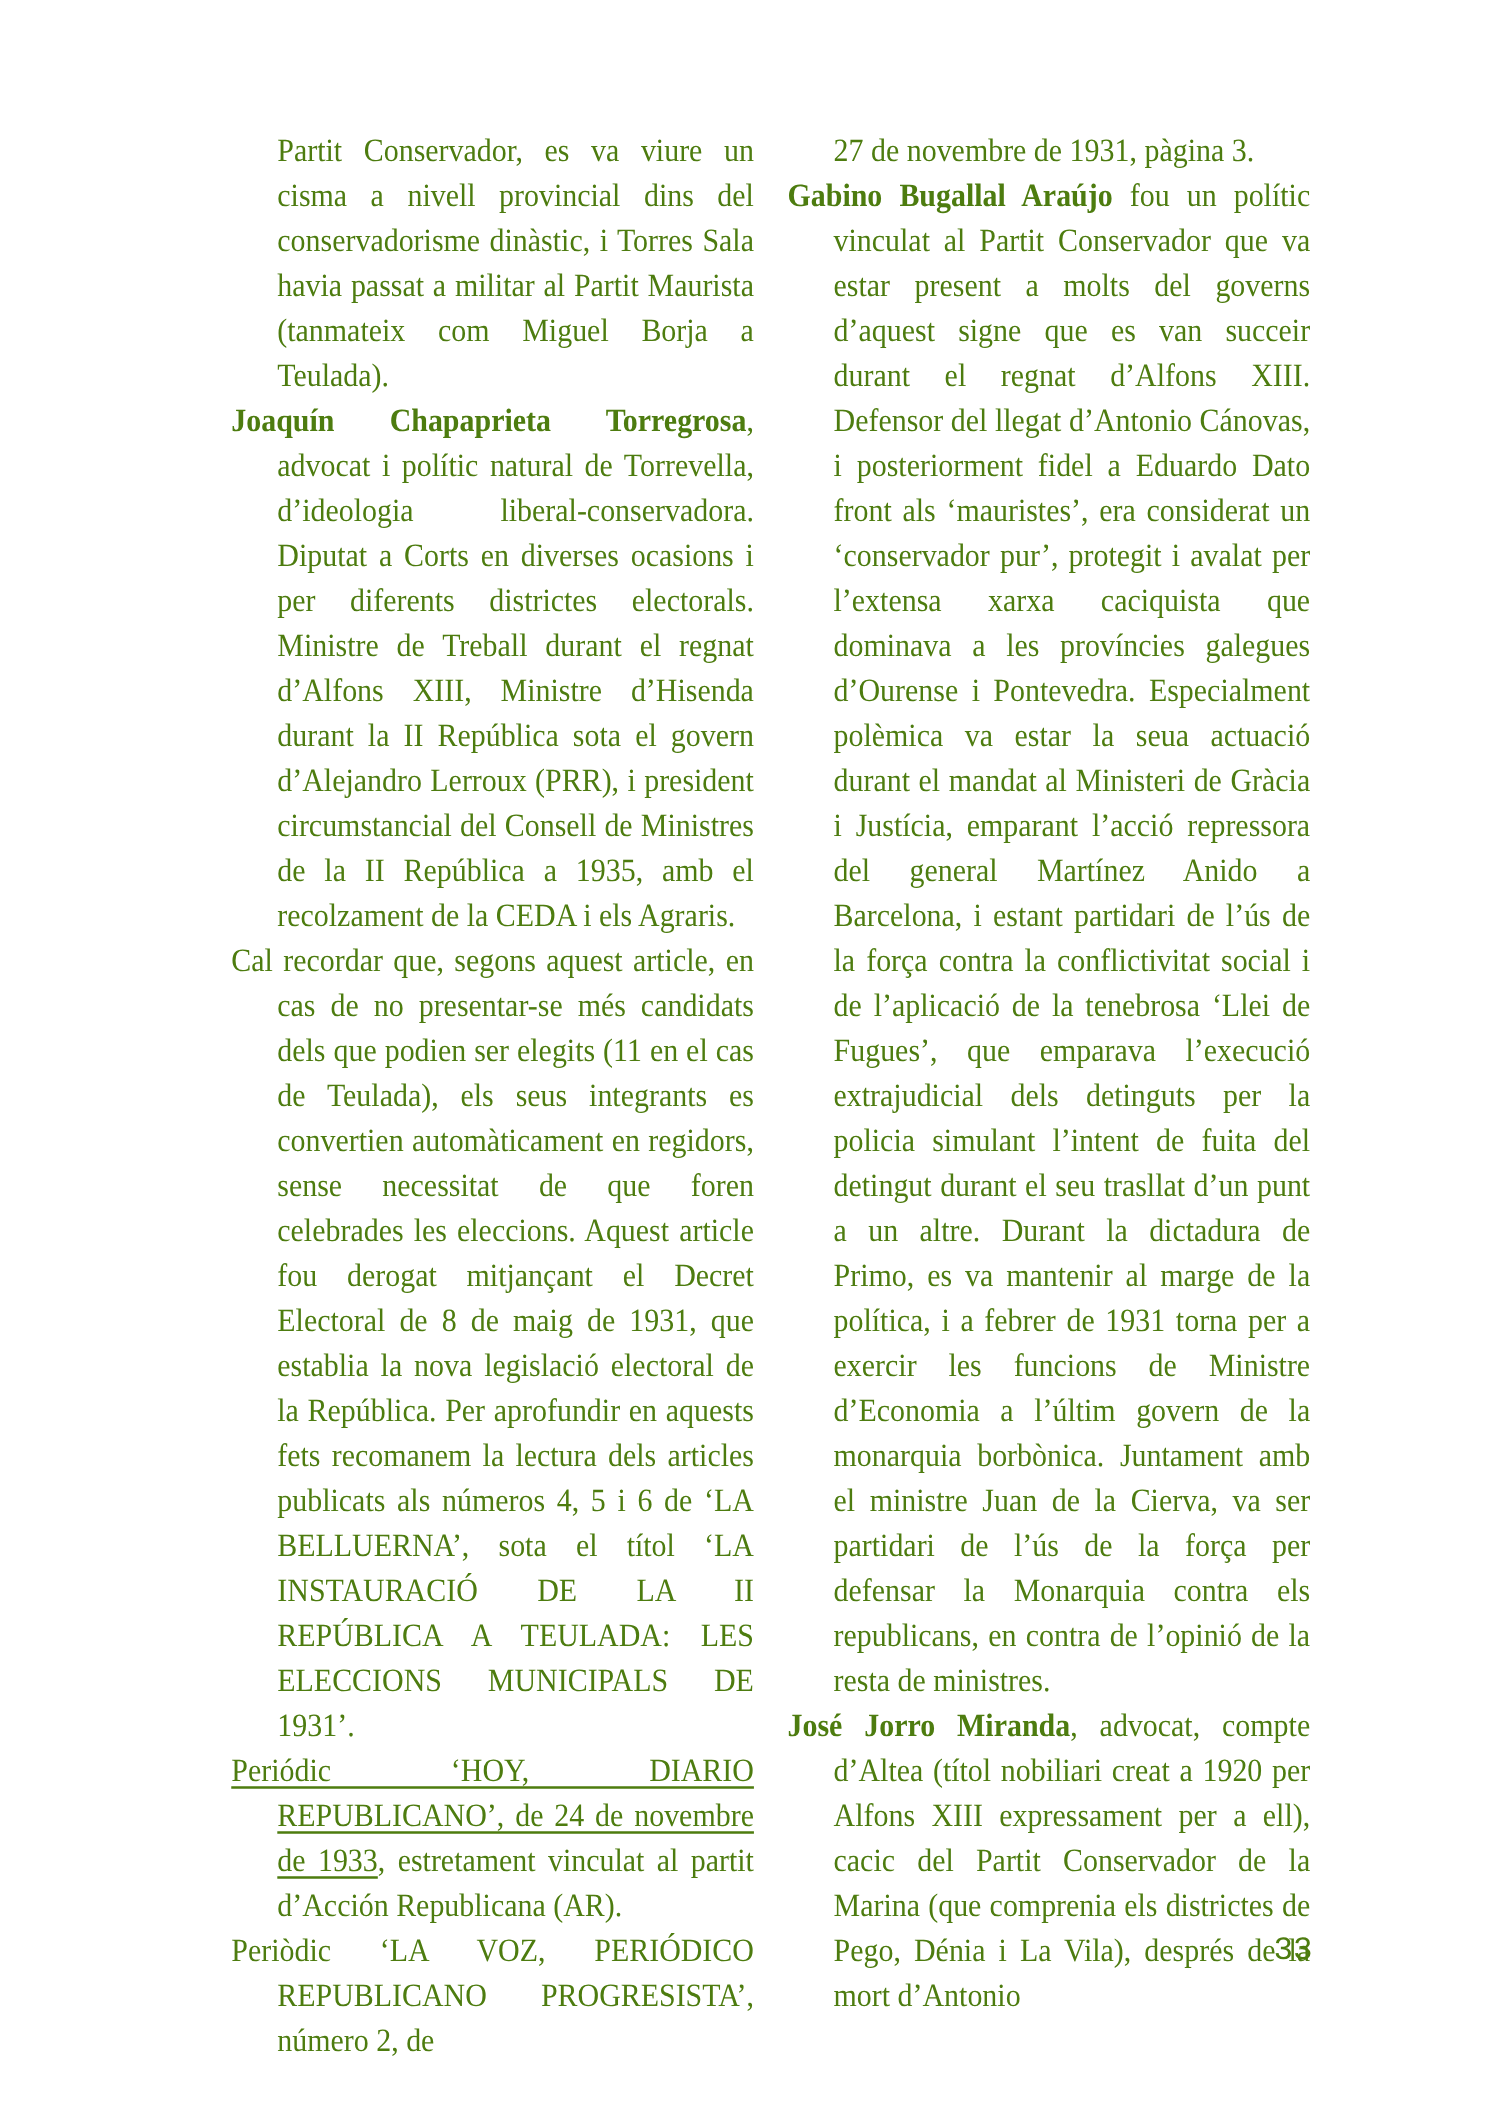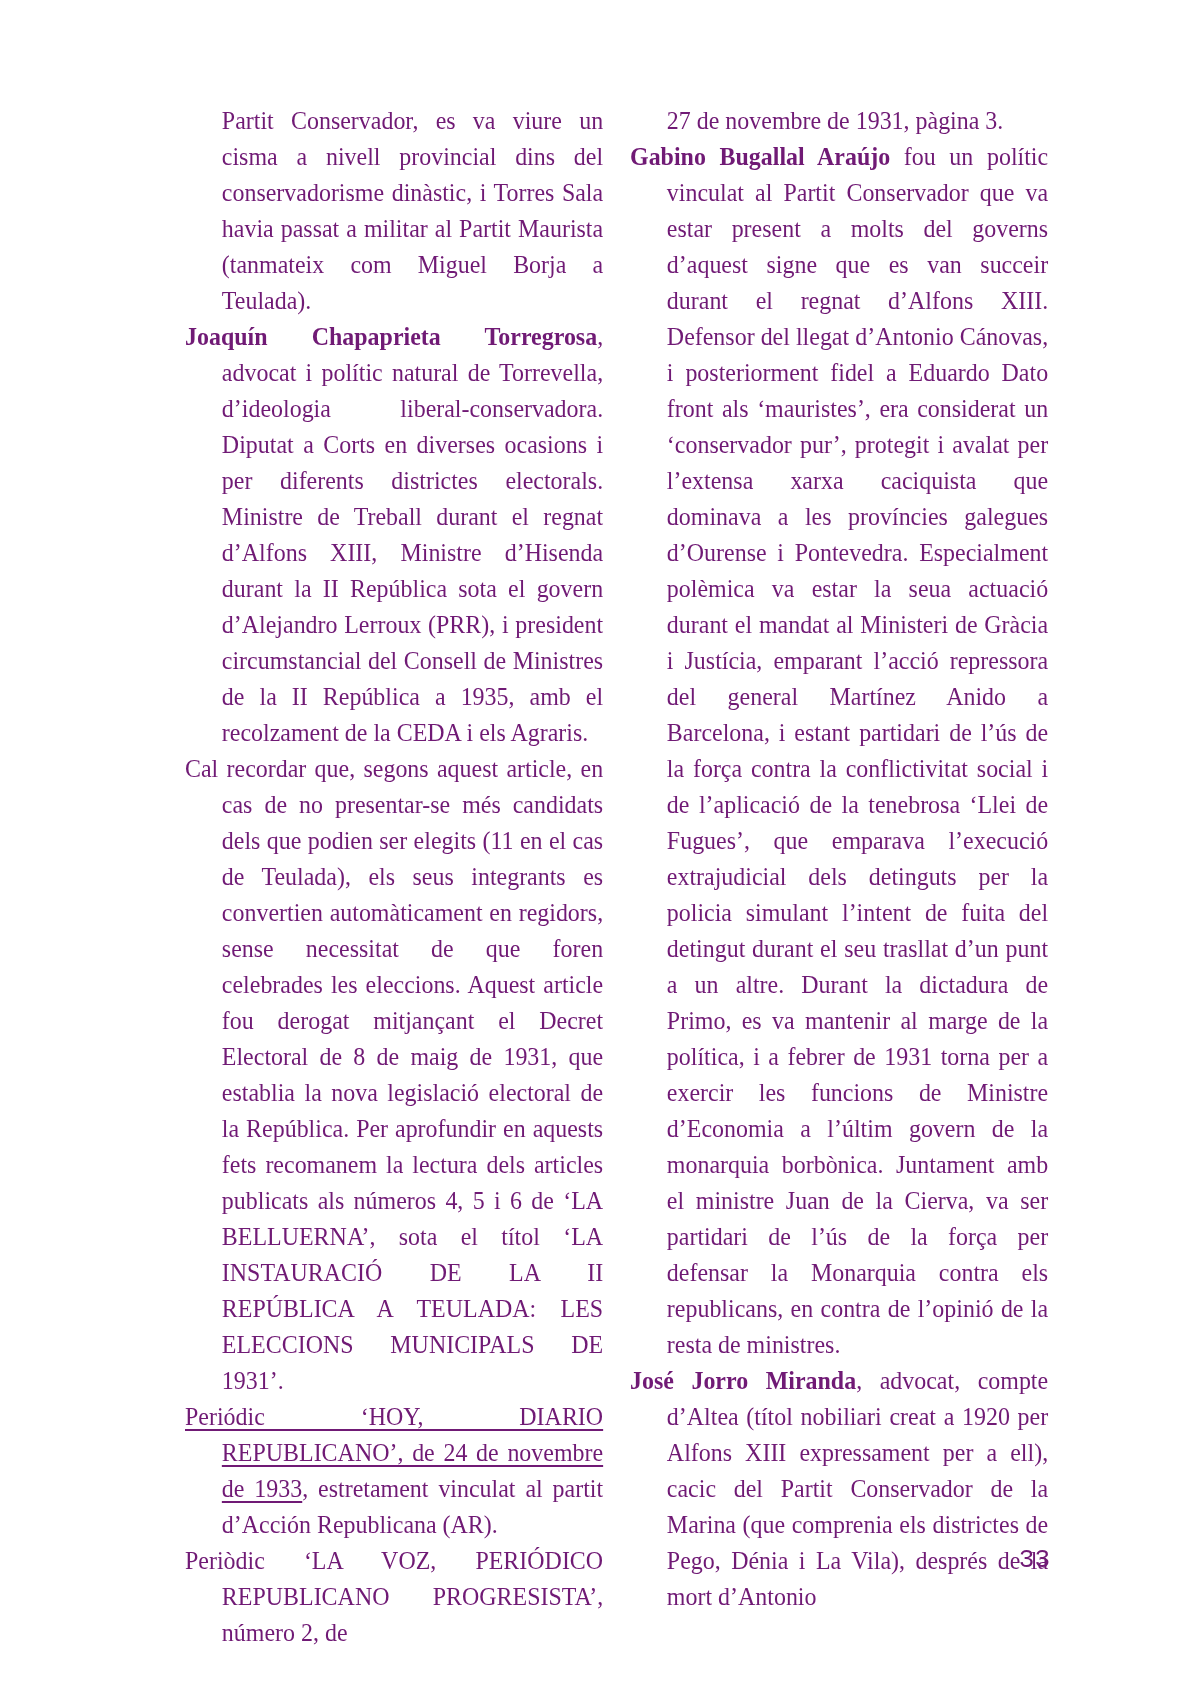--- a/index.html
+++ b/index.html
@@ -7,21 +7,21 @@
     padding: 0;
     background: #ffffff;
   }
   .page {
     position: relative;
     width: 1106px;
     height: 1683px;
     background: #ffffff;
     overflow: hidden;
     font-family: "Liberation Serif", "DejaVu Serif", serif;
-    color: #701a75;
+    color: #4d7c0f;
     border-radius: 17px;
   }
   .col {
     position: absolute;
     top: 103px;
     width: 454px;
     transform: scaleX(0.921);
     transform-origin: 0 0;
     font-size: 26px;
     line-height: 36px;

